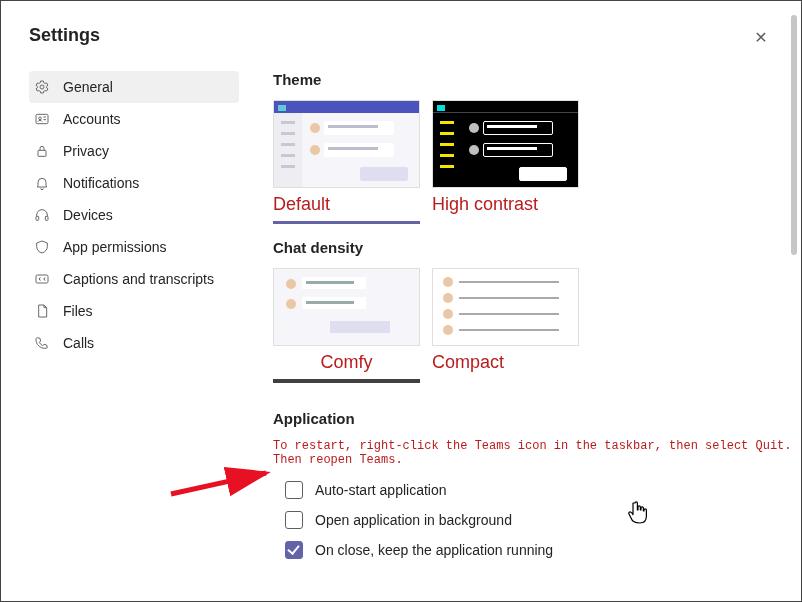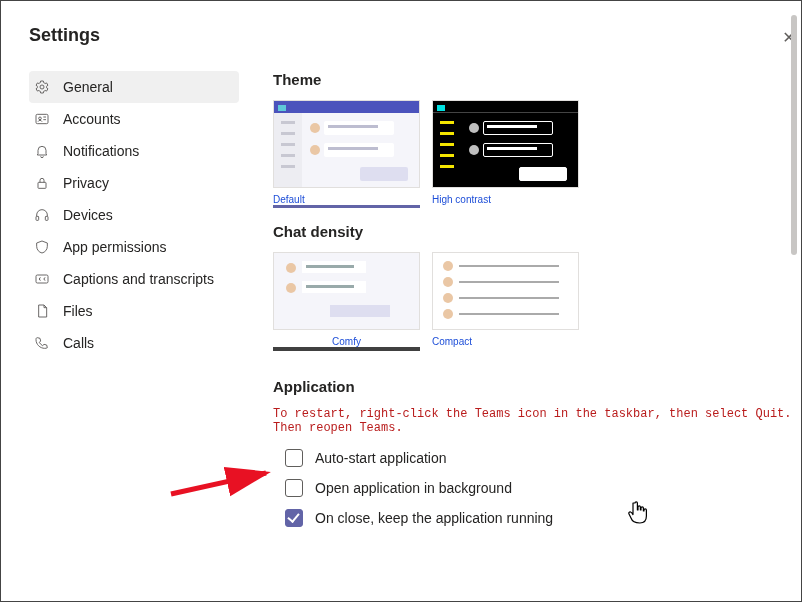--- a/index.html
+++ b/index.html
@@ -18,20 +18,21 @@
     width: 100%;
     height: 100%;
     padding: 24px 0 0 28px;
     display: flex;
     flex-direction: column;
   }
   .titlebar {
     display: flex;
     justify-content: space-between;
     align-items: flex-start;
+    padding-right: 28px;
   }
   .title {
     font-size: 18px;
     font-weight: 700;
     color: #252423;
   }
   .close {
     font-size: 16px;
     color: #605e5c;
     cursor: pointer;
@@ -94,22 +95,23 @@
     cursor: pointer;
   }
   .theme-thumb {
     width: 147px; height: 88px;
     border: 1px solid #e1dfdd;
     margin-bottom: 6px;
     position: relative;
     overflow: hidden;
   }
   .theme-label {
-    font-size: 10px;
-    color: #1d4ed8;
+    font-size: 18px;
+    color: #b91c1c;
+    padding-bottom: 6px;
   }
   .theme-card.selected .theme-label {
     border-bottom: 3px solid #6264a7;
     margin-bottom: -3px;
   }
   
   .thumb-light { background:#f5f5fa; }
   .thumb-light .bar { position:absolute; top:0; left:0; right:0; height:12px; background:#4b53bc; }
   .thumb-light .mini { position:absolute; top:4px; left:4px; width:8px; height:6px; background:#5fc9d8; }
   .thumb-light .rail { position:absolute; top:12px; left:0; width:28px; bottom:0; background:#ededf2; }
@@ -225,35 +227,35 @@
               <line x1="14" y1="9" x2="18" y2="9"></line>
               <line x1="14" y1="13" x2="18" y2="13"></line>
             </svg>
         </span>
         <span>Accounts</span>
       </div>
 
       <div class="nav-item">
         <span class="icon">
           <svg viewBox="0 0 24 24">
+              <rect x="6" y="11" width="12" height="9" rx="1"></rect>
+              <path d="M9 11V8a3 3 0 0 1 6 0v3"></path>
+            </svg>
+        </span>
+        <span>Privacy</span>
+      </div>
+
+      <div class="nav-item">
+        <span class="icon">
+          <svg viewBox="0 0 24 24">
               <path d="M6 16v-5a6 6 0 0 1 12 0v5l1 2H5z"></path>
               <path d="M10 20a2 2 0 0 0 4 0"></path>
             </svg>
         </span>
         <span>Notifications</span>
-      </div>
-
-      <div class="nav-item">
-        <span class="icon">
-          <svg viewBox="0 0 24 24">
-              <rect x="6" y="11" width="12" height="9" rx="1"></rect>
-              <path d="M9 11V8a3 3 0 0 1 6 0v3"></path>
-            </svg>
-        </span>
-        <span>Privacy</span>
       </div>
 
       <div class="nav-item">
         <span class="icon">
           <svg viewBox="0 0 24 24">
               <path d="M4 14v-2a8 8 0 0 1 16 0v2"></path>
               <rect x="3" y="14" width="4" height="6" rx="1"></rect>
               <rect x="17" y="14" width="4" height="6" rx="1"></rect>
             </svg>
         </span>

